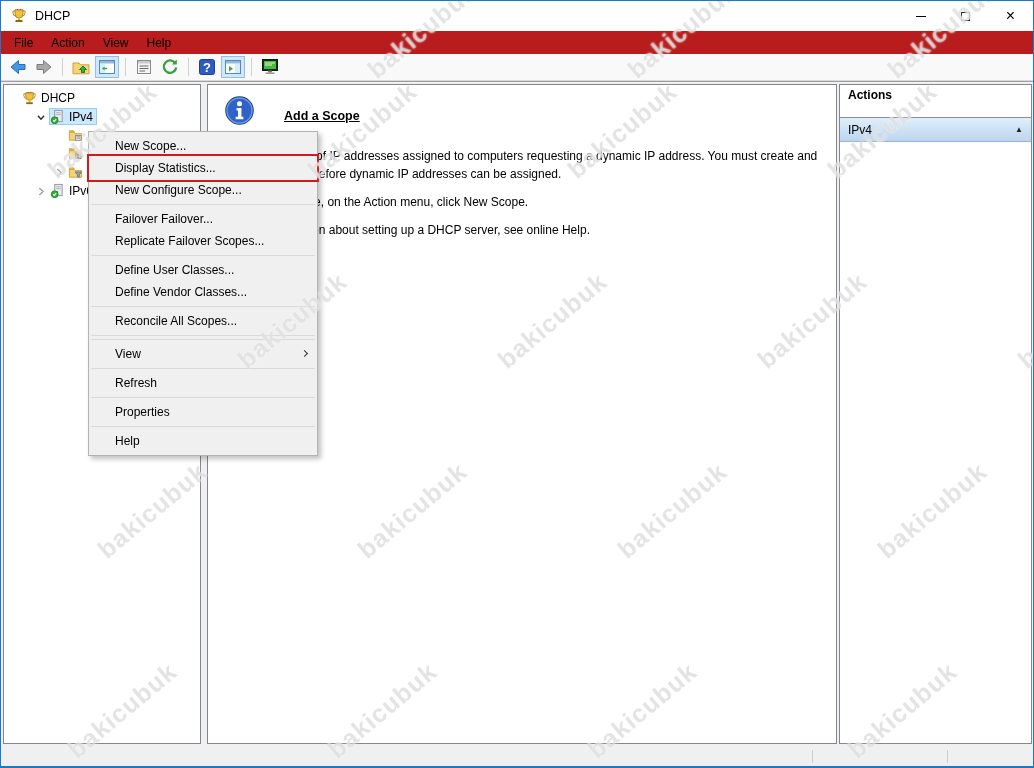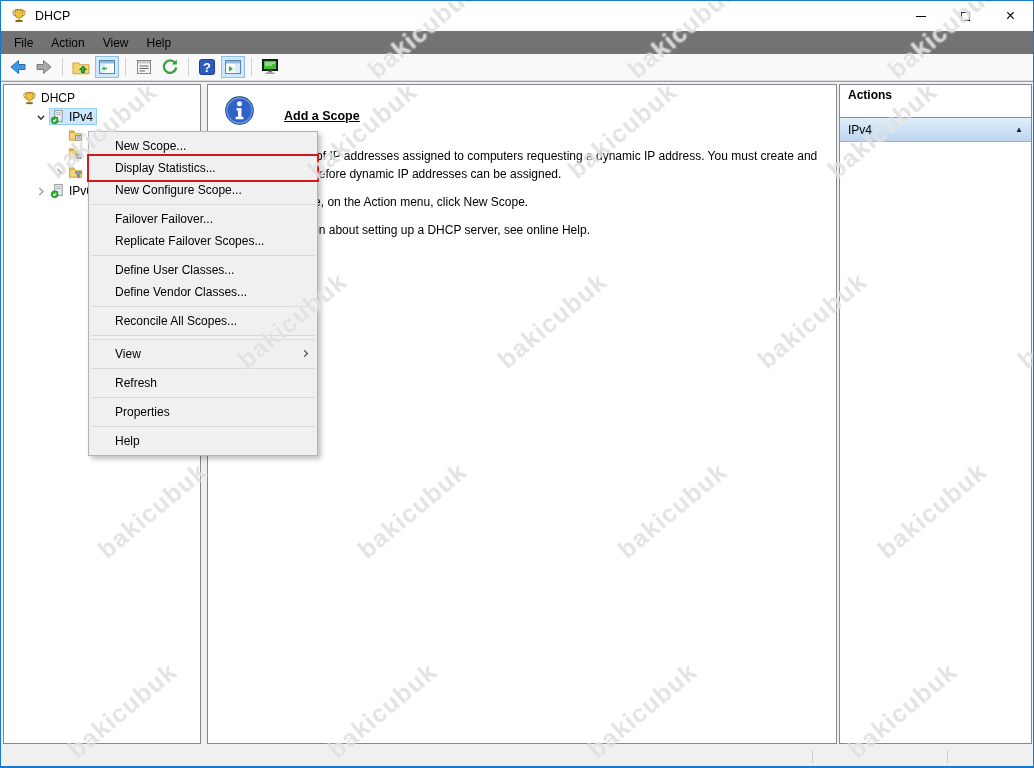--- a/index.html
+++ b/index.html
@@ -10,21 +10,21 @@
   
   .titlebar{position:absolute;left:0;top:0;width:100%;height:30px;background:#fff;}
   .title-icon{position:absolute;left:10px;top:7px;}
   .title-text{position:absolute;left:34px;top:8px;font-size:12.5px;}
   .caption-btn{position:absolute;top:0;width:45px;height:30px;display:flex;align-items:center;justify-content:center;background:#fff;border:0;cursor:default;}
   .btn-min{right:90px;} .btn-max{right:45px;} .btn-close{right:0;}
   .glyph-min{display:block;width:10px;height:1px;background:#000;}
   .glyph-max{display:block;width:9px;height:9px;border:1px solid #000;}
   .glyph-close{font-size:16px;line-height:16px;color:#000;}
   
-  .menubar{position:absolute;left:0;top:30px;width:100%;height:23px;background:#737373;display:flex;align-items:center;padding-left:4px;}
+  .menubar{position:absolute;left:0;top:30px;width:100%;height:23px;background:#b91c1c;display:flex;align-items:center;padding-left:4px;}
   .menu-item{padding:3px 9px;color:#000;}
   
   .toolbar{position:absolute;left:0;top:53px;width:100%;height:27px;background:#f9f9f9;border-bottom:1px solid #d9d9d9;display:flex;align-items:center;padding-left:5px;gap:2px;}
   .tb-btn{width:24px;height:22px;display:flex;align-items:center;justify-content:center;background:transparent;border:1px solid transparent;padding:0;}
   .tb-btn.toggled{background:#cde8ff;border:1px solid #92c0e0;}
   .tb-sep{width:1px;height:18px;background:#d0d0d0;margin:0 4px;}
   
   .workspace{position:absolute;left:0;top:80px;width:100%;height:666px;background:#f0f0f0;border-top:1px solid #a0a0a0;}
   .pane{position:absolute;top:2px;height:660px;background:#fff;border:1px solid #828790;}
   .tree-pane{left:2px;width:198px;}

